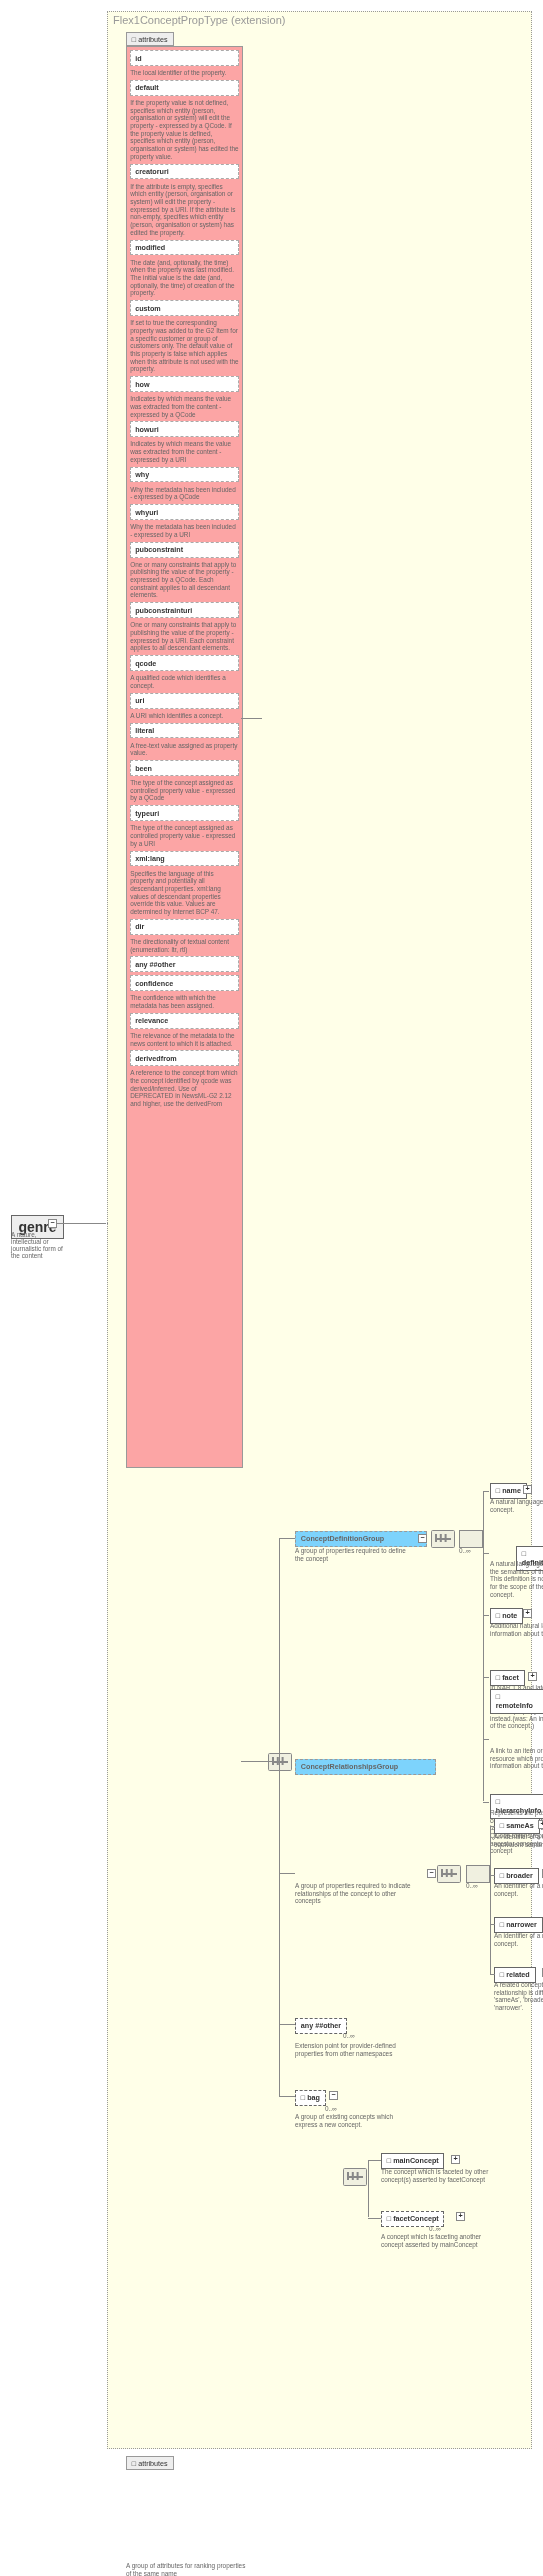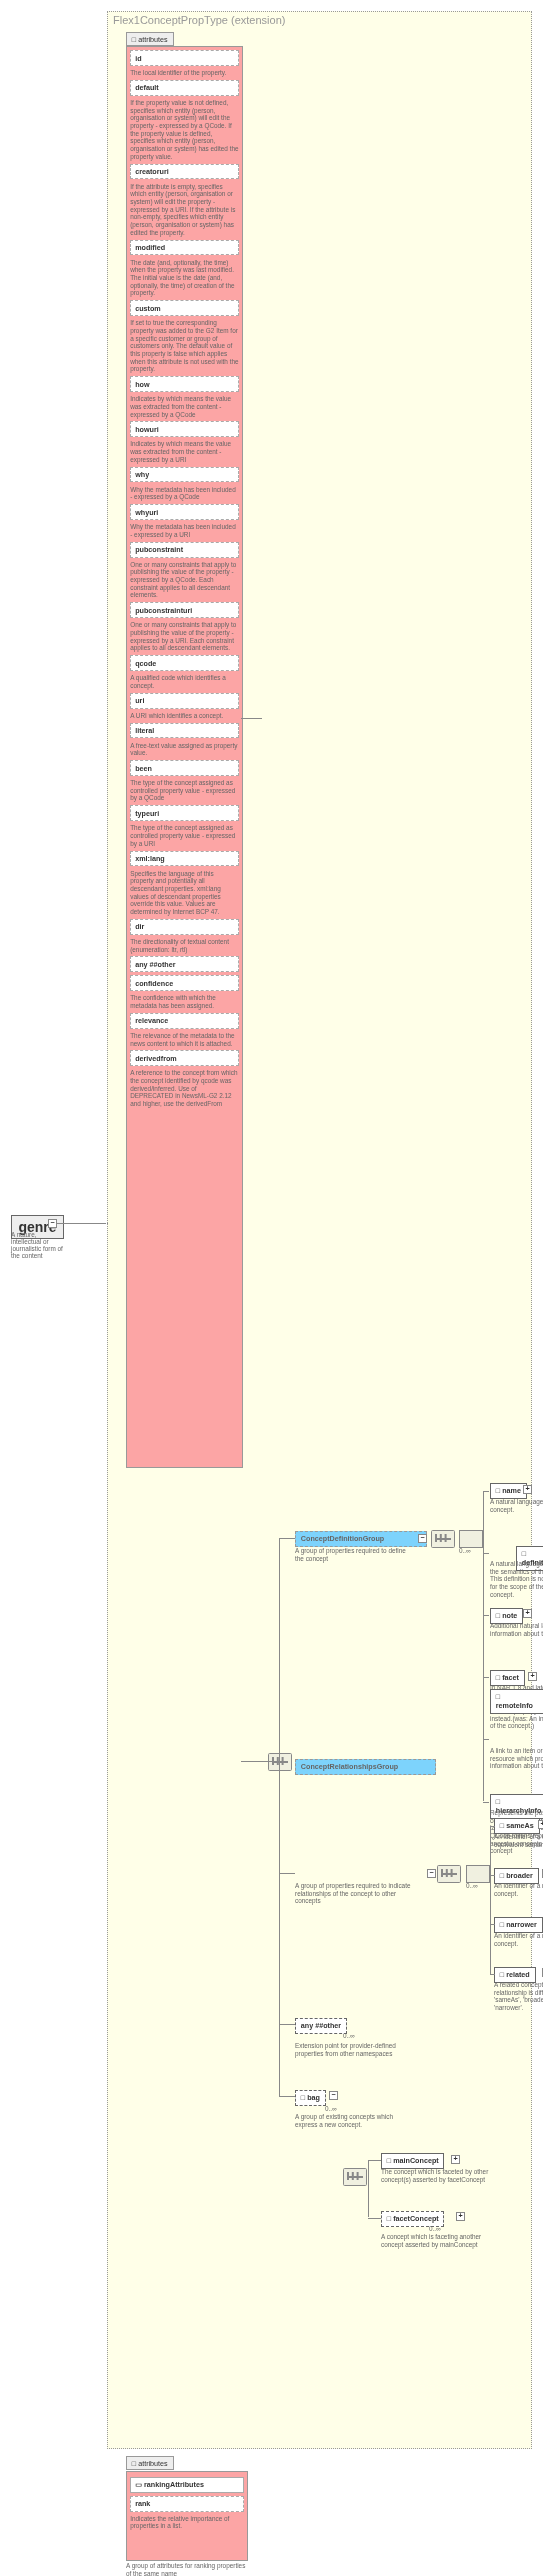--- a/index.html
+++ b/index.html
@@ -179,21 +179,16 @@
     </div>
 
 <div class="line-v" style="left:279px;top:1538px;height:558px"></div>
 <div class="line-h" style="left:279px;top:1538px;width:16px"></div>
 <div class="line-h" style="left:279px;top:1873px;width:16px"></div>
 <div class="line-h" style="left:279px;top:2024px;width:16px"></div>
 <div class="line-h" style="left:279px;top:2096px;width:16px"></div>
 <div class="line-h" style="left:241px;top:1761px;width:38px"></div>
 
 <div class="attr-hdr" style="left:126px;top:2456px">□ <span>attributes</span></div>
-<div class="attr-container" style="left:126px;top:2471px;width:120px;height:88px">
-  <div class="attr-item solid" style="margin-top:4.8px">▭ <span>rankingAttributes</span></div>
-  <div class="attr-item"><span>rank</span></div>
-  <div class="desc"><span>Indicates the relative importance of properties in a list.</span></div>
-</div>
 <div class="elem-desc" style="left:126px;top:2562px;width:120px"><span>A group of attributes for ranking properties of the same name</span></div>
 
 </div>
 
 
 </body></html>

